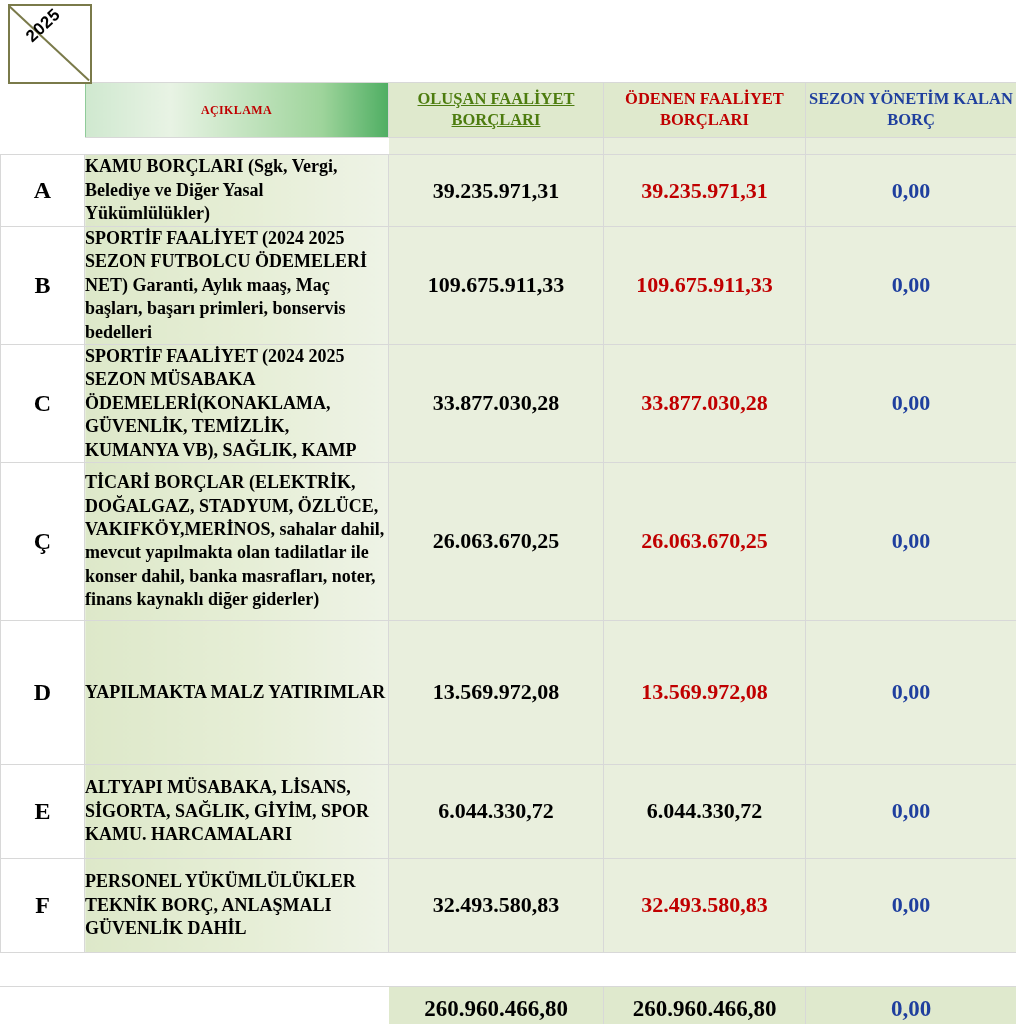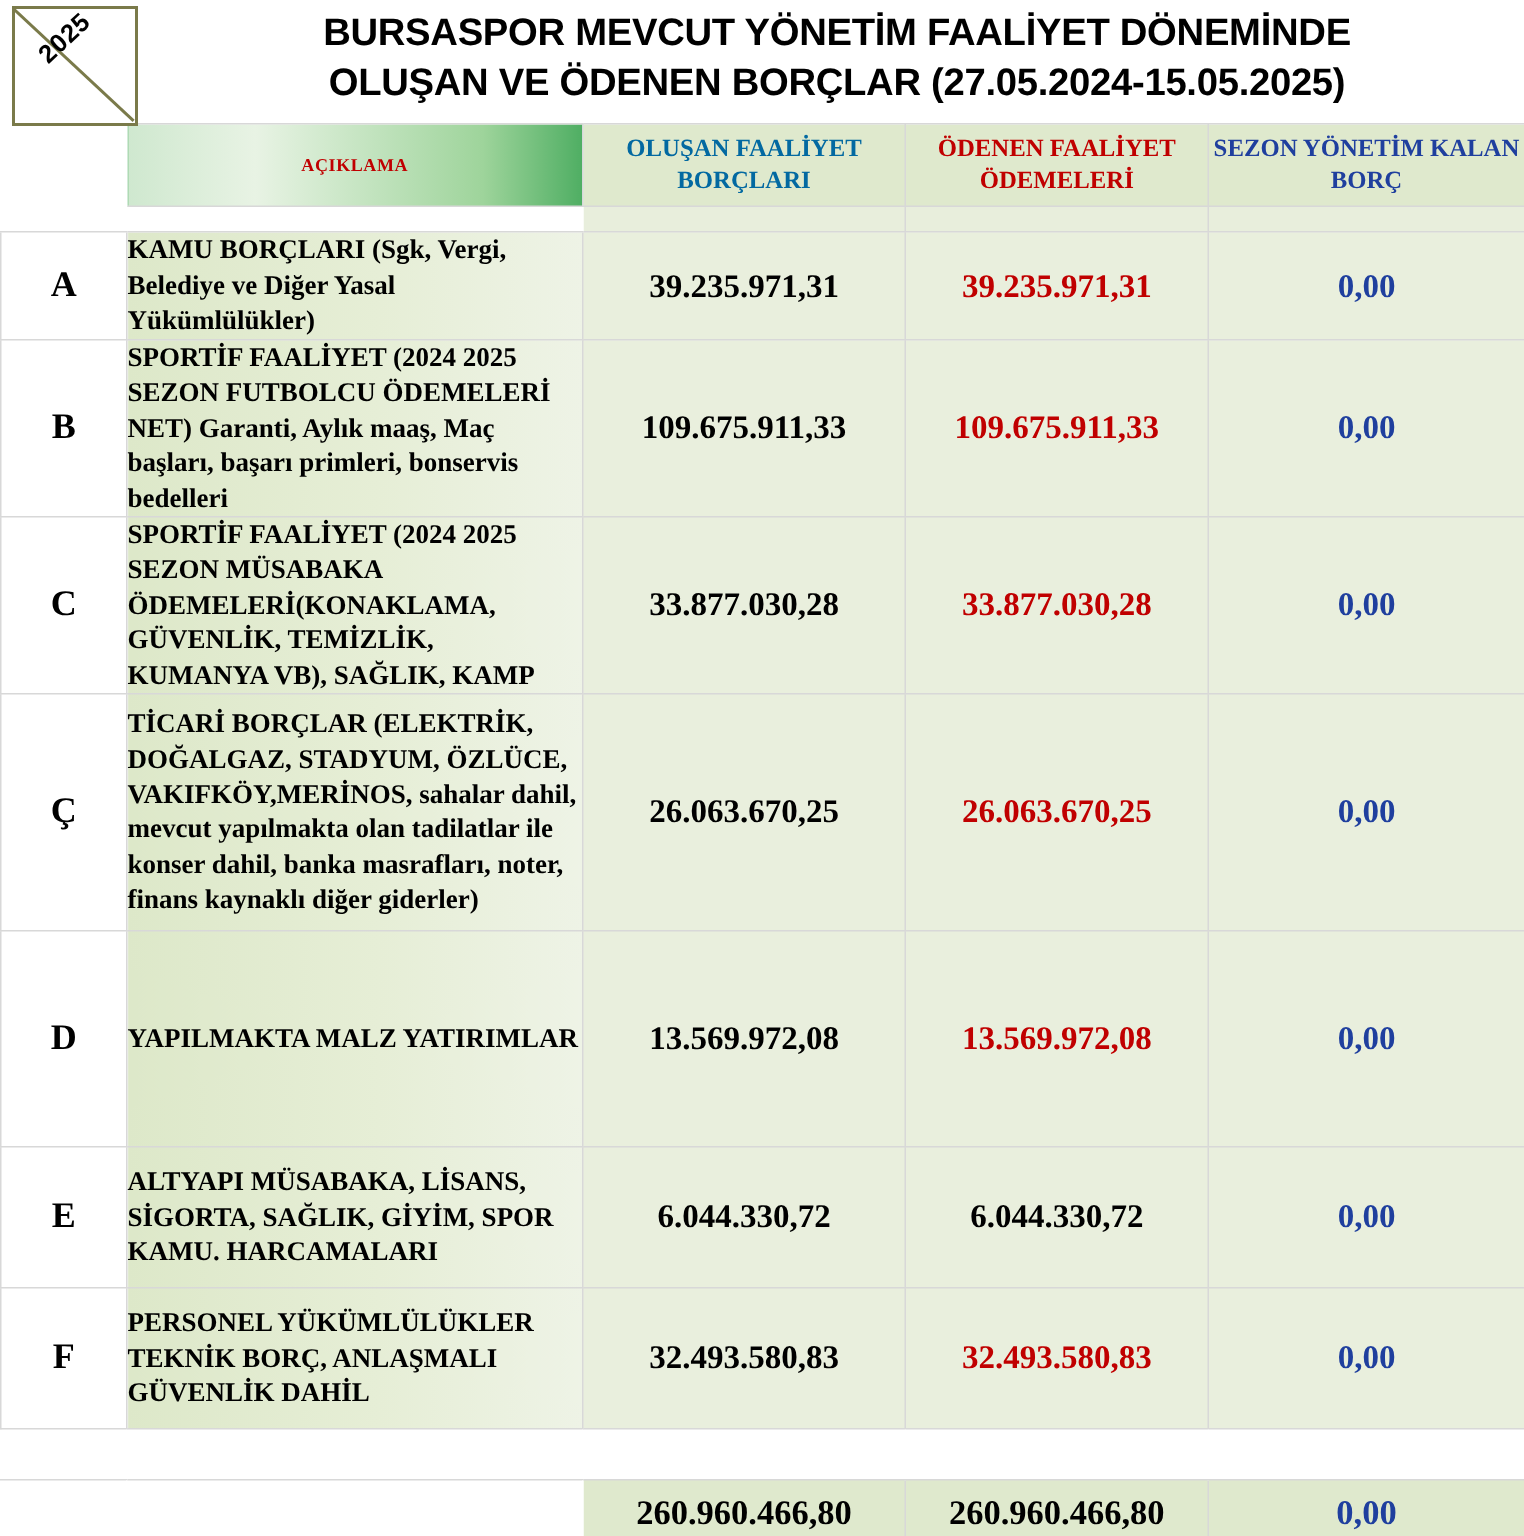--- a/index.html
+++ b/index.html
@@ -106,21 +106,21 @@
     background: #dfe9cd;
     font-weight: bold;
     font-size: 16.5px;
     text-align: center;
     line-height: 1.25;
     height: 54px;
     padding: 0 6px;
   }
   .hdr-odenen { color: #c00000; }
   .hdr-kalan  { color: #1f3f9e; }
-  .hdr-olusan { color: #0369a1; }
+  .hdr-olusan { color: #4d7c0f; text-decoration: underline; }
 
   .spacer-row td {
     height: 16px;
     background: #ffffff;
     border-color: #e4e4e4;
   }
   .spacer-row td.sp-green {
     background: #e8eedc;
   }
   .spacer-row td.sp-white {
@@ -175,41 +175,37 @@
 </style>
 </head>
 <body>
 
 <div class="page">
 
   <div class="header">
     <div class="year-box">
       <div class="diag"></div>
       <div class="year-text">2025</div>
-    </div>
-    <div class="title-wrap">
-      <div>BURSASPOR MEVCUT YÖNETİM FAALİYET DÖNEMİNDE</div>
-      <div>OLUŞAN VE ÖDENEN BORÇLAR (27.05.2024-15.05.2025)</div>
     </div>
   </div>
 
   <table class="main">
     <colgroup>
       <col class="c-letter">
       <col class="c-desc">
       <col class="c-olusan">
       <col class="c-odenen">
       <col class="c-kalan">
     </colgroup>
     <thead>
       <tr>
         <th class="hdr-blank"></th>
         <th class="hdr-aciklama">AÇIKLAMA</th>
         <th class="hdr-olusan">OLUŞAN FAALİYET BORÇLARI</th>
-        <th class="hdr-odenen">ÖDENEN FAALİYET ÖDEMELERİ</th>
+        <th class="hdr-odenen">ÖDENEN FAALİYET BORÇLARI</th>
         <th class="hdr-kalan">SEZON YÖNETİM KALAN BORÇ</th>
       </tr>
       <tr class="spacer-row">
         <td class="sp-white"></td>
         <td class="sp-white"></td>
         <td class="sp-green"></td>
         <td class="sp-green"></td>
         <td class="sp-green"></td>
       </tr>
     </thead>

